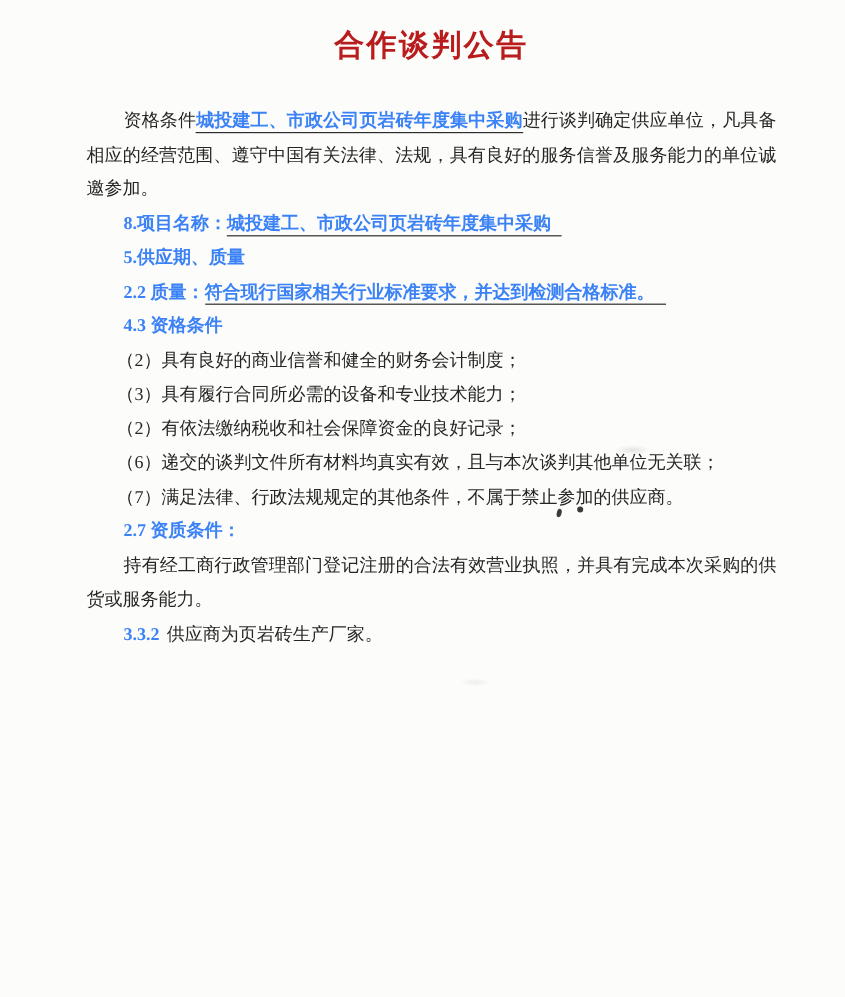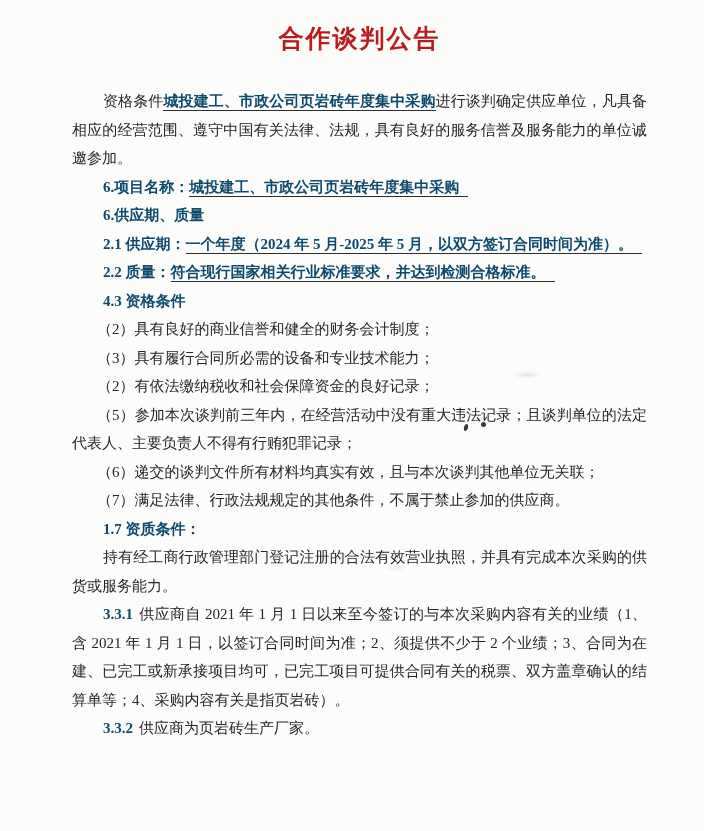--- a/index.html
+++ b/index.html
@@ -25,21 +25,21 @@
   p {
     margin: 0;
     font-size: 15px;
     line-height: 28.5px;
     color: #262626;
   }
   .intro { margin-top: 31px; }
   .justify { text-align: justify; }
   .indent2 { text-indent: 31px; }
   .indent-item { text-indent: 25px; }
-  .b { font-weight: bold; color: #0c4a6e; }
+  .b { font-weight: bold; color: #3b82f6; }
   .ul {
     border-bottom: 1.4px solid #2d2d2d;
     padding-bottom: 1px;
   }
   .tail { padding-right: 9px; }
   .num-label { padding-right: 6px; }
   
   .speck {
     position: absolute;
     background: #3a3a3a;
@@ -62,44 +62,41 @@
 </style>
 </head>
 <body>
 
 <div class="page">
 
   <h1 class="title">合作谈判公告</h1>
 
   <p class="intro justify indent2"><span>资格条件</span><span class="b ul">城投建工、市政公司页岩砖年度集中采购</span><span>进行谈判确定供应单位，凡具备相应的经营范围、遵守中国有关法律、法规，具有良好的服务信誉及服务能力的单位诚邀参加。</span></p>
 
-  <p class="indent2 b"><span>6.项目名称：</span><span class="ul tail">城投建工、市政公司页岩砖年度集中采购</span></p>
+  <p class="indent2 b"><span>8.项目名称：</span><span class="ul tail">城投建工、市政公司页岩砖年度集中采购</span></p>
 
-  <p class="indent2 b">6.供应期、质量</p>
+  <p class="indent2 b">5.供应期、质量</p>
 
-  <p class="indent2 b"><span>2.1 供应期：</span><span class="ul tail">一个年度（2024 年 5 月-2025 年 5 月，以双方签订合同时间为准）。</span></p>
 
   <p class="indent2 b"><span>2.2 质量：</span><span class="ul tail">符合现行国家相关行业标准要求，并达到检测合格标准。</span></p>
 
 
   <p class="indent2 b">4.3 资格条件</p>
 
   <p class="justify indent-item">（2）具有良好的商业信誉和健全的财务会计制度；</p>
   <p class="justify indent-item">（3）具有履行合同所必需的设备和专业技术能力；</p>
   <p class="justify indent-item">（2）有依法缴纳税收和社会保障资金的良好记录；</p>
-  <p class="justify indent-item">（5）参加本次谈判前三年内，在经营活动中没有重大违法记录；且谈判单位的法定代表人、主要负责人不得有行贿犯罪记录；</p>
   <p class="justify indent-item">（6）递交的谈判文件所有材料均真实有效，且与本次谈判其他单位无关联；</p>
   <p class="justify indent-item">（7）满足法律、行政法规规定的其他条件，不属于禁止参加的供应商。</p>
 
-  <p class="indent2 b">1.7 资质条件：</p>
+  <p class="indent2 b">2.7 资质条件：</p>
 
   <p class="justify indent2">持有经工商行政管理部门登记注册的合法有效营业执照，并具有完成本次采购的供货或服务能力。</p>
 
 
-  <p class="justify indent2"><span class="b num-label">3.3.1</span><span>供应商自 2021 年 1 月 1 日以来至今签订的与本次采购内容有关的业绩（1、含 2021 年 1 月 1 日，以签订合同时间为准；2、须提供不少于 2 个业绩；3、合同为在建、已完工或新承接项目均可，已完工项目可提供合同有关的税票、双方盖章确认的结算单等；4、采购内容有关是指页岩砖）。</span></p>
 
   <p class="indent2"><span class="b num-label">3.3.2</span><span>供应商为页岩砖生产厂家。</span></p>
 
 </div>
 
 <div class="speck" id="speck1"></div>
 <div class="speck" id="speck2"></div>
 <div class="smudge" id="smudge1"></div>
 <div class="smudge" id="smudge2"></div>
 

